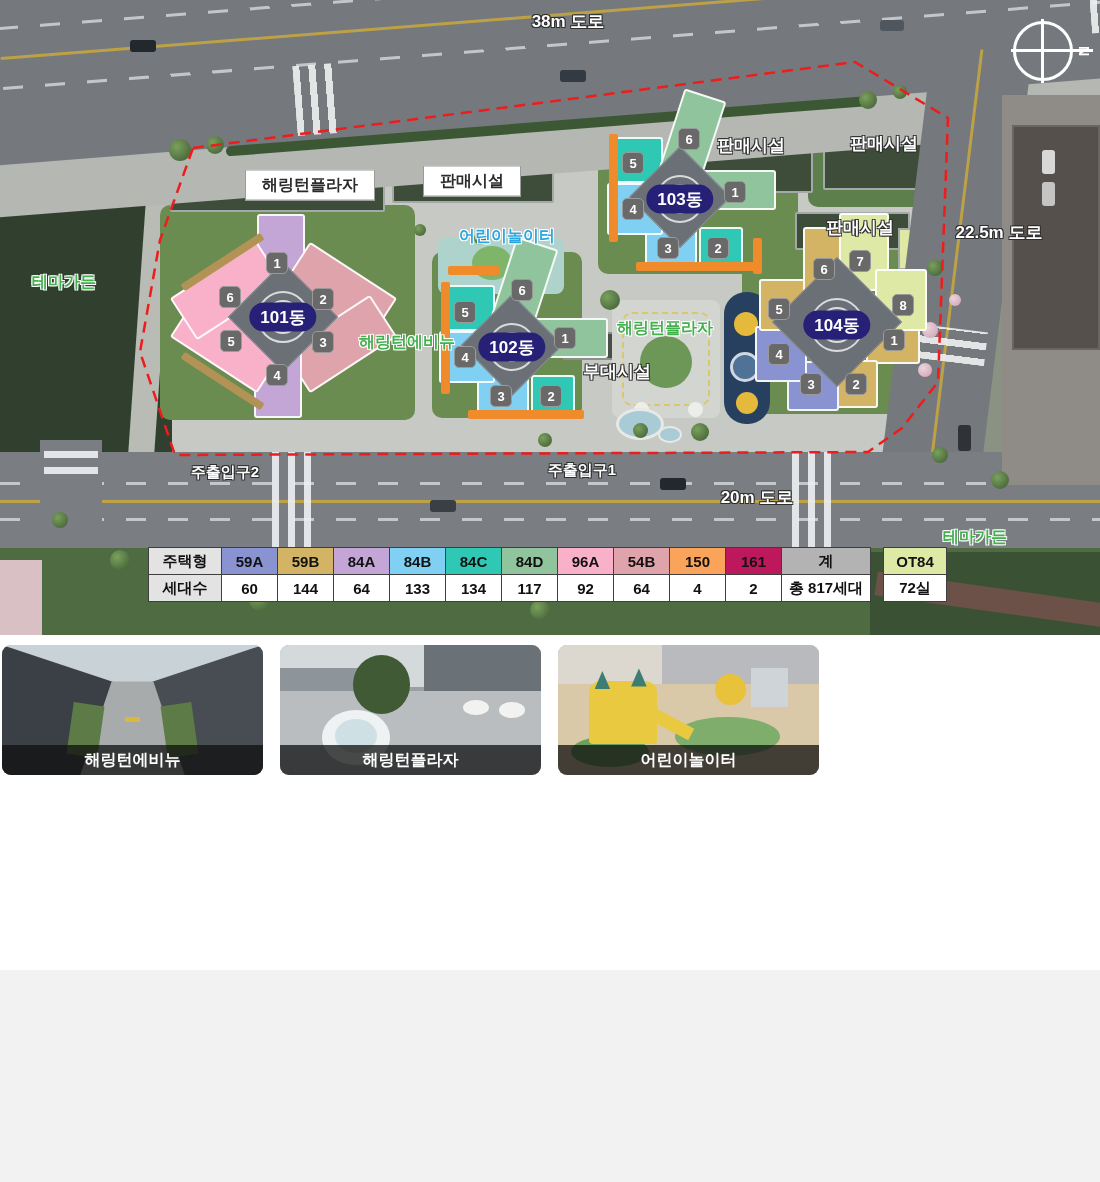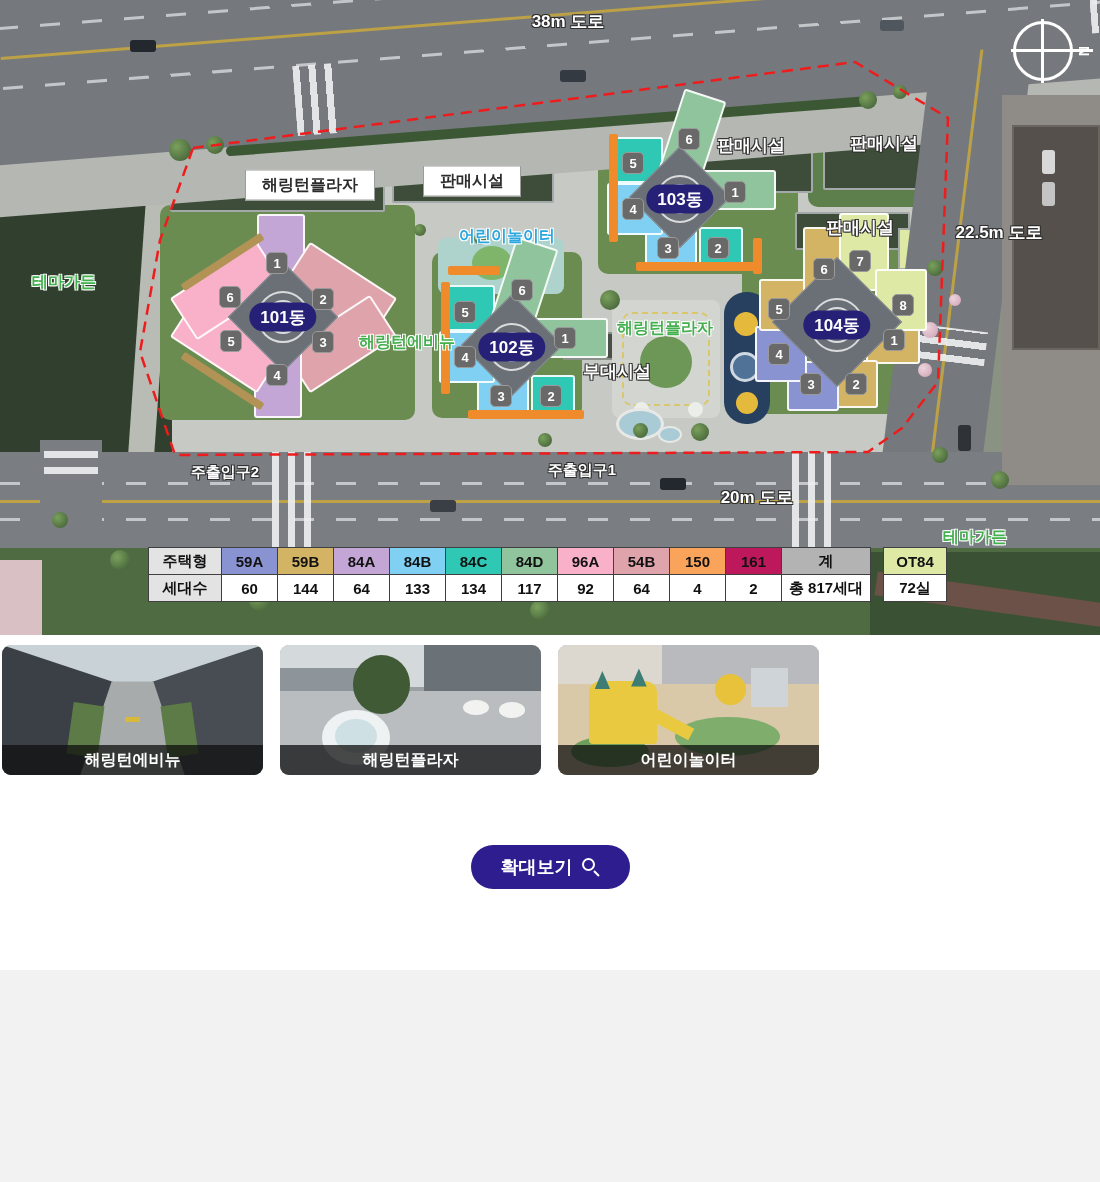--- a/index.html
+++ b/index.html
@@ -367,28 +367,19 @@
         <div class="shape" style="left: 12%; top: 28%; width: 26%; height: 48%; background: rgb(233, 201, 63); border-radius: 12px 12px 4px 4px;"></div>
         <div class="shape" style="left: 14%; top: 20%; width: 6%; height: 14%; background: rgb(62, 125, 116); clip-path: polygon(50% 0px, 100% 100%, 0px 100%);"></div>
         <div class="shape" style="left: 28%; top: 18%; width: 6%; height: 14%; background: rgb(62, 125, 116); clip-path: polygon(50% 0px, 100% 100%, 0px 100%);"></div>
         <div class="shape" style="left: 34%; top: 55%; width: 18%; height: 10%; background: rgb(233, 201, 63); transform: rotate(28deg);"></div>
         <div class="shape" style="left: 60%; top: 22%; width: 12%; height: 24%; background: rgb(232, 194, 58); border-radius: 50%;"></div>
         <div class="shape" style="left: 74%; top: 18%; width: 14%; height: 30%; background: rgb(207, 212, 216);"></div>
         <div class="thumb-label">어린이놀이터</div>
       </div>
     </div>
 
-  <div class="zoom-row">
-    <button class="zoom-btn">
-      <span>확대보기</span>
-      <span class="mag-icon">
-          <span class="lens"></span>
-          <span class="handle"></span>
-        </span>
-    </button>
-  </div>
 
   <div class="disclaimer">
     
     
   </div>
 
 </div>
 
 </body></html>

